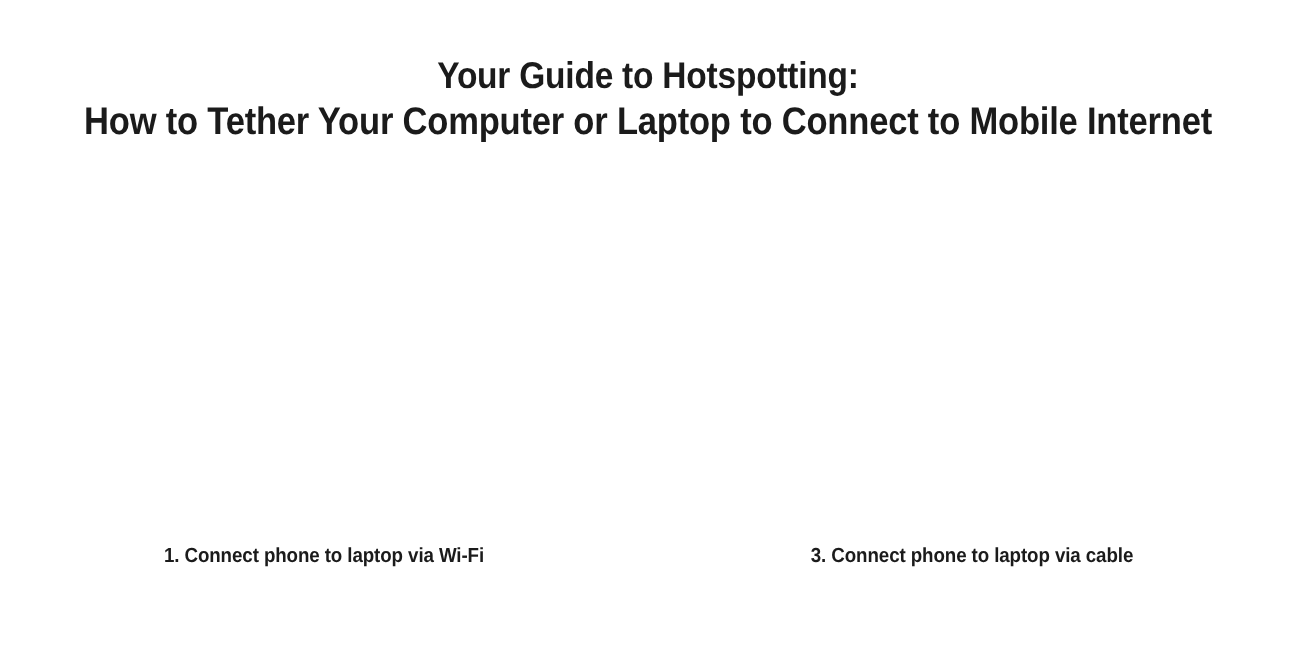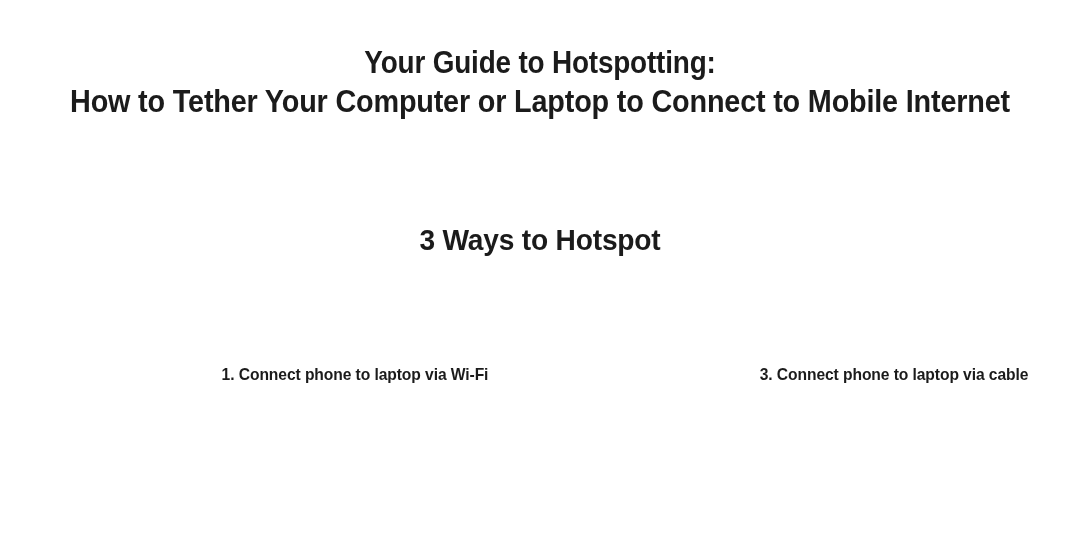--- a/index.html
+++ b/index.html
@@ -78,20 +78,21 @@
     top: 292px;
     left: 0;
     width: 1080px;
     height: 228px;
     display: flex;
     align-items: flex-end;
   }
   .figure {
     flex: 1 1 0;
     display: flex;
+    flex-direction: column;
     align-items: center;
     justify-content: flex-end;
     height: 100%;
     box-sizing: border-box;
   }
   .figure-image {
     flex: 1 1 auto;
     width: 100%;
     background: transparent;
   }
@@ -115,23 +116,20 @@
 
 <div class="page">
 
   <header class="article-header">
     <h1 class="article-title">
       <span class="title-line title-line-1">Your Guide to Hotspotting:</span>
       <span class="title-line title-line-2">How to Tether Your Computer or Laptop to Connect to Mobile Internet</span>
     </h1>
   </header>
 
-  <div class="section-heading-wrap">
-    <h2 class="section-heading">3 Ways to Hotspot</h2>
-  </div>
 
   <div class="figure-row">
 
     <figure class="figure">
       <div class="figure-image"></div>
       <figcaption class="figure-caption">1. Connect phone to laptop via Wi-Fi</figcaption>
     </figure>
 
 
     <figure class="figure">

